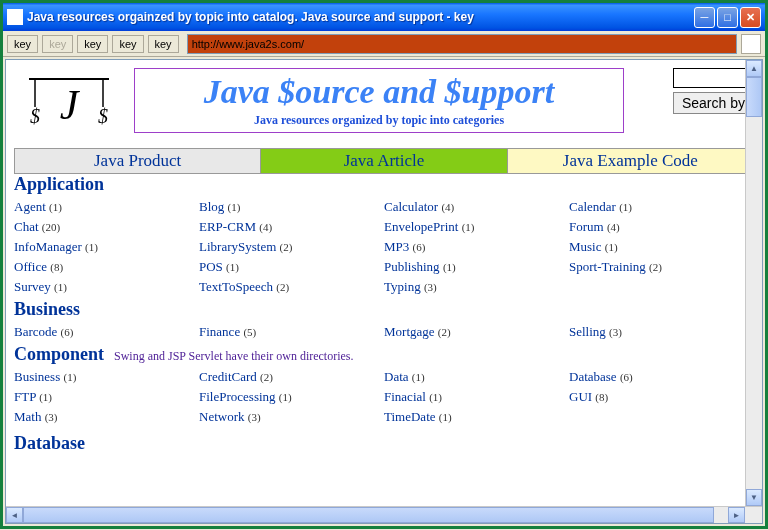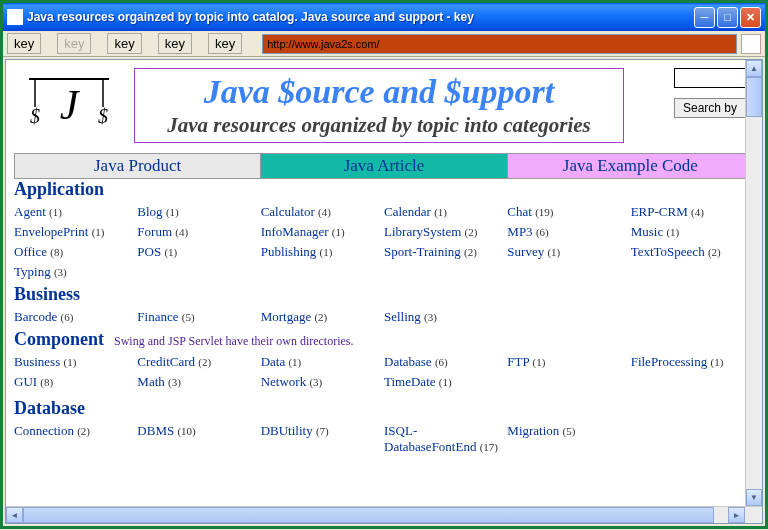--- a/index.html
+++ b/index.html
@@ -6,42 +6,42 @@
 body{font-family:Tahoma,Arial,sans-serif;font-size:11px;background:#ece9d8;overflow:hidden}
 .window{width:768px;height:529px;border:3px solid #15803d;background:#ece9d8;position:relative;display:flex;flex-direction:column}
 .titlebar{height:28px;background:linear-gradient(to bottom,#0058e6 0%,#3a93ff 8%,#1976ff 40%,#0054e3 88%,#003dd9 100%);display:flex;align-items:center;padding:0 4px}
 .titlebar-icon{width:16px;height:16px;background:#fff;margin-right:4px}
 .titlebar-text{color:#fff;font-weight:bold;font-size:12px;flex:1;text-shadow:1px 1px 1px #003399}
 .win-btns{display:flex;gap:2px}
 .win-btn{width:21px;height:21px;border-radius:3px;border:1px solid #fff;display:flex;align-items:center;justify-content:center;font-weight:bold;color:#fff;font-size:11px}
 .win-btn.min,.win-btn.max{background:linear-gradient(to bottom,#7ba4e3,#2f6fe4)}
 .win-btn.close{background:linear-gradient(to bottom,#e67053,#d94c20)}
 .toolbar{height:26px;display:flex;align-items:center;padding:2px 4px;border-bottom:1px solid #aca899}
-.tab-btn{background:#ece9d8;border:1px solid #aca899;padding:2px 6px;font-size:13px;margin-right:16px}
+.tab-btn{background:#ece9d8;border:1px solid #aca899;padding:2px 6px;font-size:11px;margin-right:4px}
 .tab-btn.disabled{color:#aca899}
 .url-field{flex:1;height:20px;border:1px solid #7f9db9;background:#c2410c;margin:0 4px;padding:1px 4px;font-size:11px}
 .tb-icon{width:20px;height:20px;border:1px solid #aca899;background:#fff}
 .content-area{flex:1;background:#ece9d8;padding:2px;display:flex;flex-direction:column;min-height:0}
 .browser-viewport{flex:1;background:#fff;border:1px solid #7f9db9;overflow:hidden;position:relative}
 .page{padding:4px 8px 4px 8px;overflow:hidden;height:100%}
 .hdr-row{display:flex;align-items:flex-start;gap:10px;padding:4px 0}
 .logo-box{width:110px;height:70px;display:flex;align-items:center;justify-content:center;font-family:'Times New Roman',serif;font-size:32px;font-style:italic}
 .banner{border:1px solid #9d3fc9;padding:4px 20px;text-align:center;flex:1;max-width:490px}
 .banner-title{font-family:'Times New Roman',serif;font-size:34px;font-style:italic;font-weight:bold;color:#3b82f6}
-.banner-sub{font-family:'Times New Roman',serif;font-size:21px;font-style:italic;font-weight:bold;color:#404040;margin-top:2px}
+.banner-sub{font-family:'Times New Roman',serif;font-size:12px;font-weight:bold;color:#1d4ed8;margin-top:2px}
 .search-area{margin-left:auto}
 .search-input{width:80px;border:1px solid #000;height:20px}
-.search-btn{background:#efefef;border:1px solid #888;padding:2px 8px;margin-top:10px;font-size:12px}
+.search-btn{background:#efefef;border:1px solid #888;padding:2px 8px;margin-top:4px;font-size:14px}
 .nav-tabs{display:flex;margin-top:6px;border:1px solid #999}
 .nav-tab{flex:1;text-align:center;padding:2px;font-family:'Times New Roman',serif;font-size:17px;color:#003399;border-right:1px solid #999}
 .nav-tab:last-child{border-right:none}
-.nt1{background:#e8e8e8}.nt2{background:#14b8a6}.nt3{background:#f0abfc}
+.nt1{background:#e8e8e8}.nt2{background:#84cc16}.nt3{background:#fef9c3}
 .section-hdr{font-family:'Times New Roman',serif;font-size:18px;font-weight:bold;color:#003399;display:inline}
 .section-note{font-family:'Times New Roman',serif;font-size:12px;color:#4c1d95;margin-left:10px}
-.item-grid{display:grid;grid-template-columns:repeat(6,1fr);font-family:'Times New Roman',serif;font-size:13px;padding:2px 0}
+.item-grid{display:grid;grid-template-columns:repeat(4,1fr);font-family:'Times New Roman',serif;font-size:13px;padding:2px 0}
 .item{color:#003399;padding:2px 0}
 .item .cnt{color:#333;font-size:11px}
 .vscroll{position:absolute;right:0;top:0;bottom:17px;width:17px;background:#ececec;border-left:1px solid #c9c9c9}
 .vs-btn{height:17px;background:linear-gradient(to bottom,#dbeaff,#b0caf7);border:1px solid #90a8d8;display:flex;align-items:center;justify-content:center;font-size:8px;color:#4d6185}
 .vs-thumb{position:absolute;top:17px;left:0;right:0;height:40px;background:linear-gradient(to right,#c8dafb,#aec8f5);border:1px solid #90a8d8}
 .vs-btn.dn{position:absolute;bottom:0;left:0;right:0}
 .hscroll{position:absolute;bottom:0;left:0;right:0;height:17px;background:#ececec;border-top:1px solid #c9c9c9;display:flex}
 .hs-btn{width:17px;background:linear-gradient(to bottom,#dbeaff,#b0caf7);border:1px solid #90a8d8;display:flex;align-items:center;justify-content:center;font-size:8px;color:#4d6185}
 .hs-track{flex:1;position:relative}
 .hs-thumb{position:absolute;left:0;top:0;bottom:0;right:14px;background:linear-gradient(to bottom,#c8dafb,#aec8f5);border:1px solid #90a8d8}
@@ -102,21 +102,21 @@
           <div class="nav-tab nt3">Java Example Code</div>
         </div>
 
         <div id="sections-host">
             <div><span class="section-hdr">Application</span></div>
             <div class="item-grid">
               <div class="item">Agent <span class="cnt">(1)</span></div>
               <div class="item">Blog <span class="cnt">(1)</span></div>
               <div class="item">Calculator <span class="cnt">(4)</span></div>
               <div class="item">Calendar <span class="cnt">(1)</span></div>
-              <div class="item">Chat <span class="cnt">(19)</span></div>
+              <div class="item">Chat <span class="cnt">(20)</span></div>
               <div class="item">ERP-CRM <span class="cnt">(4)</span></div>
               <div class="item">EnvelopePrint <span class="cnt">(1)</span></div>
               <div class="item">Forum <span class="cnt">(4)</span></div>
               <div class="item">InfoManager <span class="cnt">(1)</span></div>
               <div class="item">LibrarySystem <span class="cnt">(2)</span></div>
               <div class="item">MP3 <span class="cnt">(6)</span></div>
               <div class="item">Music <span class="cnt">(1)</span></div>
               <div class="item">Office <span class="cnt">(8)</span></div>
               <div class="item">POS <span class="cnt">(1)</span></div>
               <div class="item">Publishing <span class="cnt">(1)</span></div>
@@ -134,36 +134,30 @@
               <div class="item">Selling <span class="cnt">(3)</span></div>
             </div>
             <div><span class="section-hdr">Component</span><span class="section-note">Swing and JSP Servlet have their own directories.</span></div>
             <div class="item-grid">
               <div class="item">Business <span class="cnt">(1)</span></div>
               <div class="item">CreditCard <span class="cnt">(2)</span></div>
               <div class="item">Data <span class="cnt">(1)</span></div>
               <div class="item">Database <span class="cnt">(6)</span></div>
               <div class="item">FTP <span class="cnt">(1)</span></div>
               <div class="item">FileProcessing <span class="cnt">(1)</span></div>
+              <div class="item">Finacial <span class="cnt">(1)</span></div>
               <div class="item">GUI <span class="cnt">(8)</span></div>
               <div class="item">Math <span class="cnt">(3)</span></div>
               <div class="item">Network <span class="cnt">(3)</span></div>
               <div class="item">TimeDate <span class="cnt">(1)</span></div>
               <div class="item"></div>
               <div class="item"></div>
               <div class="item"></div>
             </div>
             <div><span class="section-hdr">Database</span></div>
-            <div class="item-grid">
-              <div class="item">Connection <span class="cnt">(2)</span></div>
-              <div class="item">DBMS <span class="cnt">(10)</span></div>
-              <div class="item">DBUtility <span class="cnt">(7)</span></div>
-              <div class="item">ISQL-DatabaseFontEnd <span class="cnt">(17)</span></div>
-              <div class="item">Migration <span class="cnt">(5)</span></div>
-            </div>
           </div>
       </div>
 
       <div class="vscroll">
         <div class="vs-btn">▲</div>
         <div class="vs-thumb"></div>
         <div class="vs-btn dn">▼</div>
       </div>
       <div class="hscroll">
         <div class="hs-btn">◄</div>

